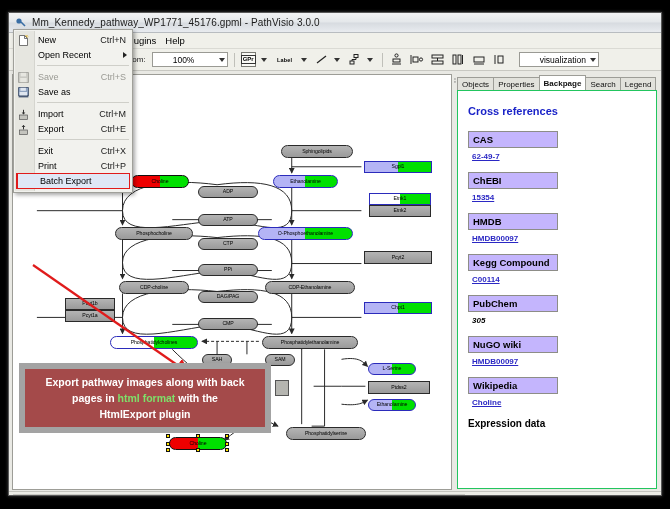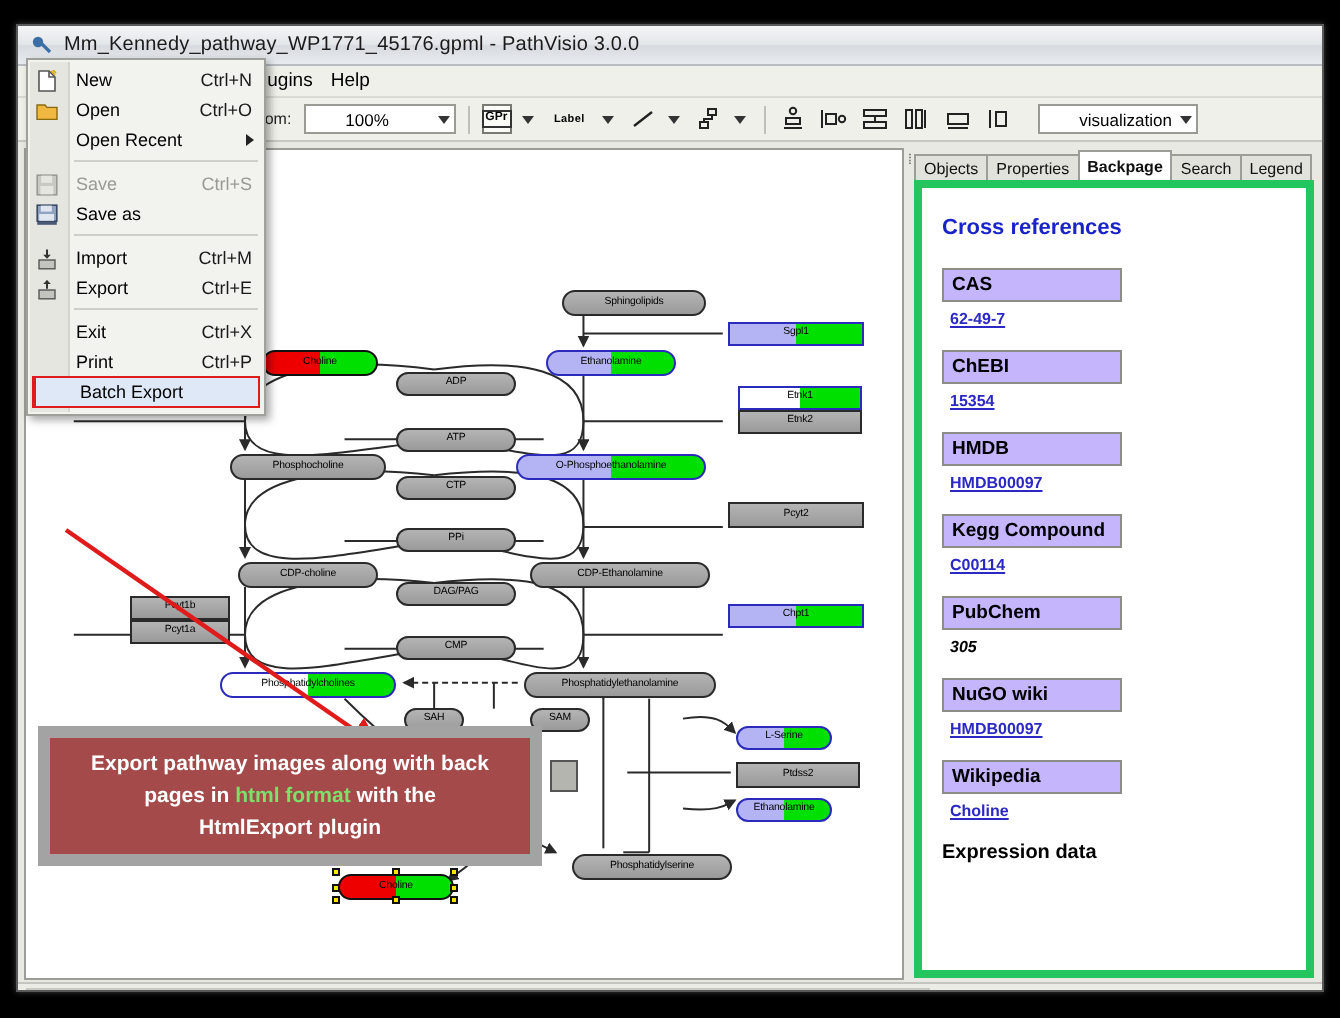--- a/index.html
+++ b/index.html
@@ -156,21 +156,21 @@
   }
   #tabstrip .tab.sel {
     background: #fff;
     height: 15px;
     font-weight: bold;
     z-index: 3;
   }
   #sidepanel {
     flex: 1;
     background: #fff;
-    border: 4px solid #22c55e;
+    border: 1px solid #22c55e;
     margin: 0 4px 2px 4px;
     overflow: hidden;
     padding: 8px 10px 0 10px;
     position: relative;
   }
   .xref-title {
     color: #1a23c8;
     font-weight: bold;
     font-size: 11px;
     margin: 6px 0 14px 0;
@@ -414,29 +414,20 @@
         <svg width="11" height="11" viewBox="0 0 11 11">
               <path d="M1.5 0.5 h5 l3 3 v7 h-8 z" fill="#fff" stroke="#555" stroke-width="0.8"></path>
               <path d="M6.5 0.5 v3 h3" fill="none" stroke="#555" stroke-width="0.8"></path>
               <path d="M7.5 0.5 l2 2 M8.5 0 l1.5 1.5" stroke="#d8a200" stroke-width="0.8"></path>
             </svg>
       </span>
       <span class="lbl">New</span>
       <span class="acc">Ctrl+N</span>
     </div>
 
-    <div class="row">
-      <span class="ico">
-        <svg width="11" height="11" viewBox="0 0 11 11">
-              <path d="M0.5 2.5 h4 l1 1.2 h5 v6 h-10 z" fill="#f0b840" stroke="#8a6a10" stroke-width="0.7"></path>
-            </svg>
-      </span>
-      <span class="lbl">Open</span>
-      <span class="acc">Ctrl+O</span>
-    </div>
 
     <div class="row">
       <span class="lbl">Open Recent</span>
       <span class="sub"></span>
     </div>
 
     <div class="msep"></div>
 
     <div class="row disabled">
       <span class="ico">

